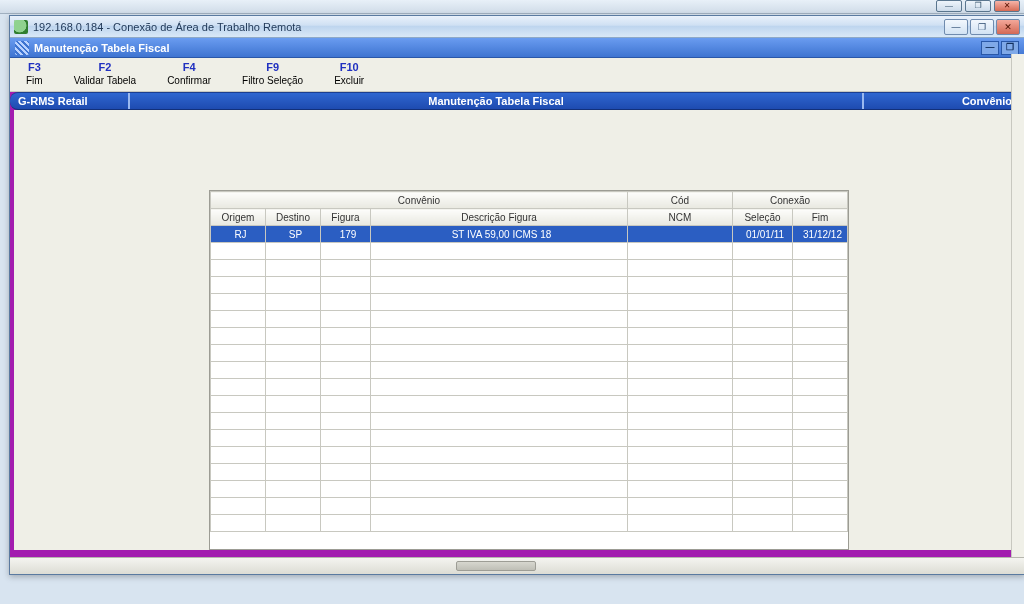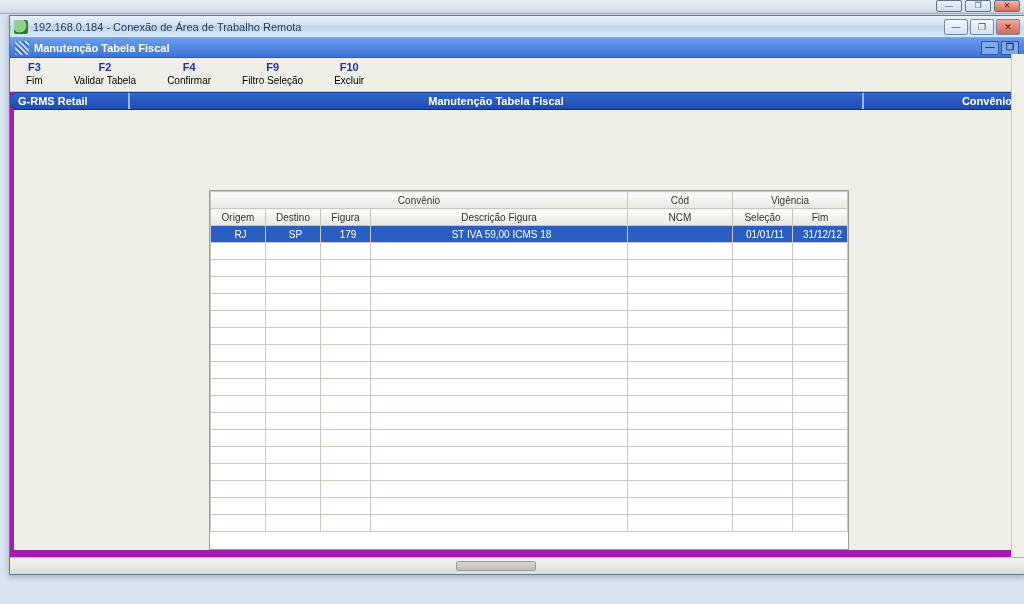--- a/index.html
+++ b/index.html
@@ -261,21 +261,21 @@
   </div>
 
   <div class="workspace">
 
     <div class="grid-wrap">
       <table class="grid">
         <thead>
           <tr>
             <th colspan="4" class="group-convenio-span">Convênio</th>
             <th class="group-cod-span">Cód</th>
-            <th colspan="2" class="group-vig-span">Vigência</th>
+            <th colspan="2" class="group-vig-span">Conexão</th>
           </tr>
           <tr>
             <th class="col-origem">Origem</th>
             <th class="col-destino">Destino</th>
             <th class="col-figura">Figura</th>
             <th class="col-desc">Descrição Figura</th>
             <th class="col-ncm">NCM</th>
             <th class="col-inicio">Seleção</th>
             <th class="col-fim">Fim</th>
           </tr>

